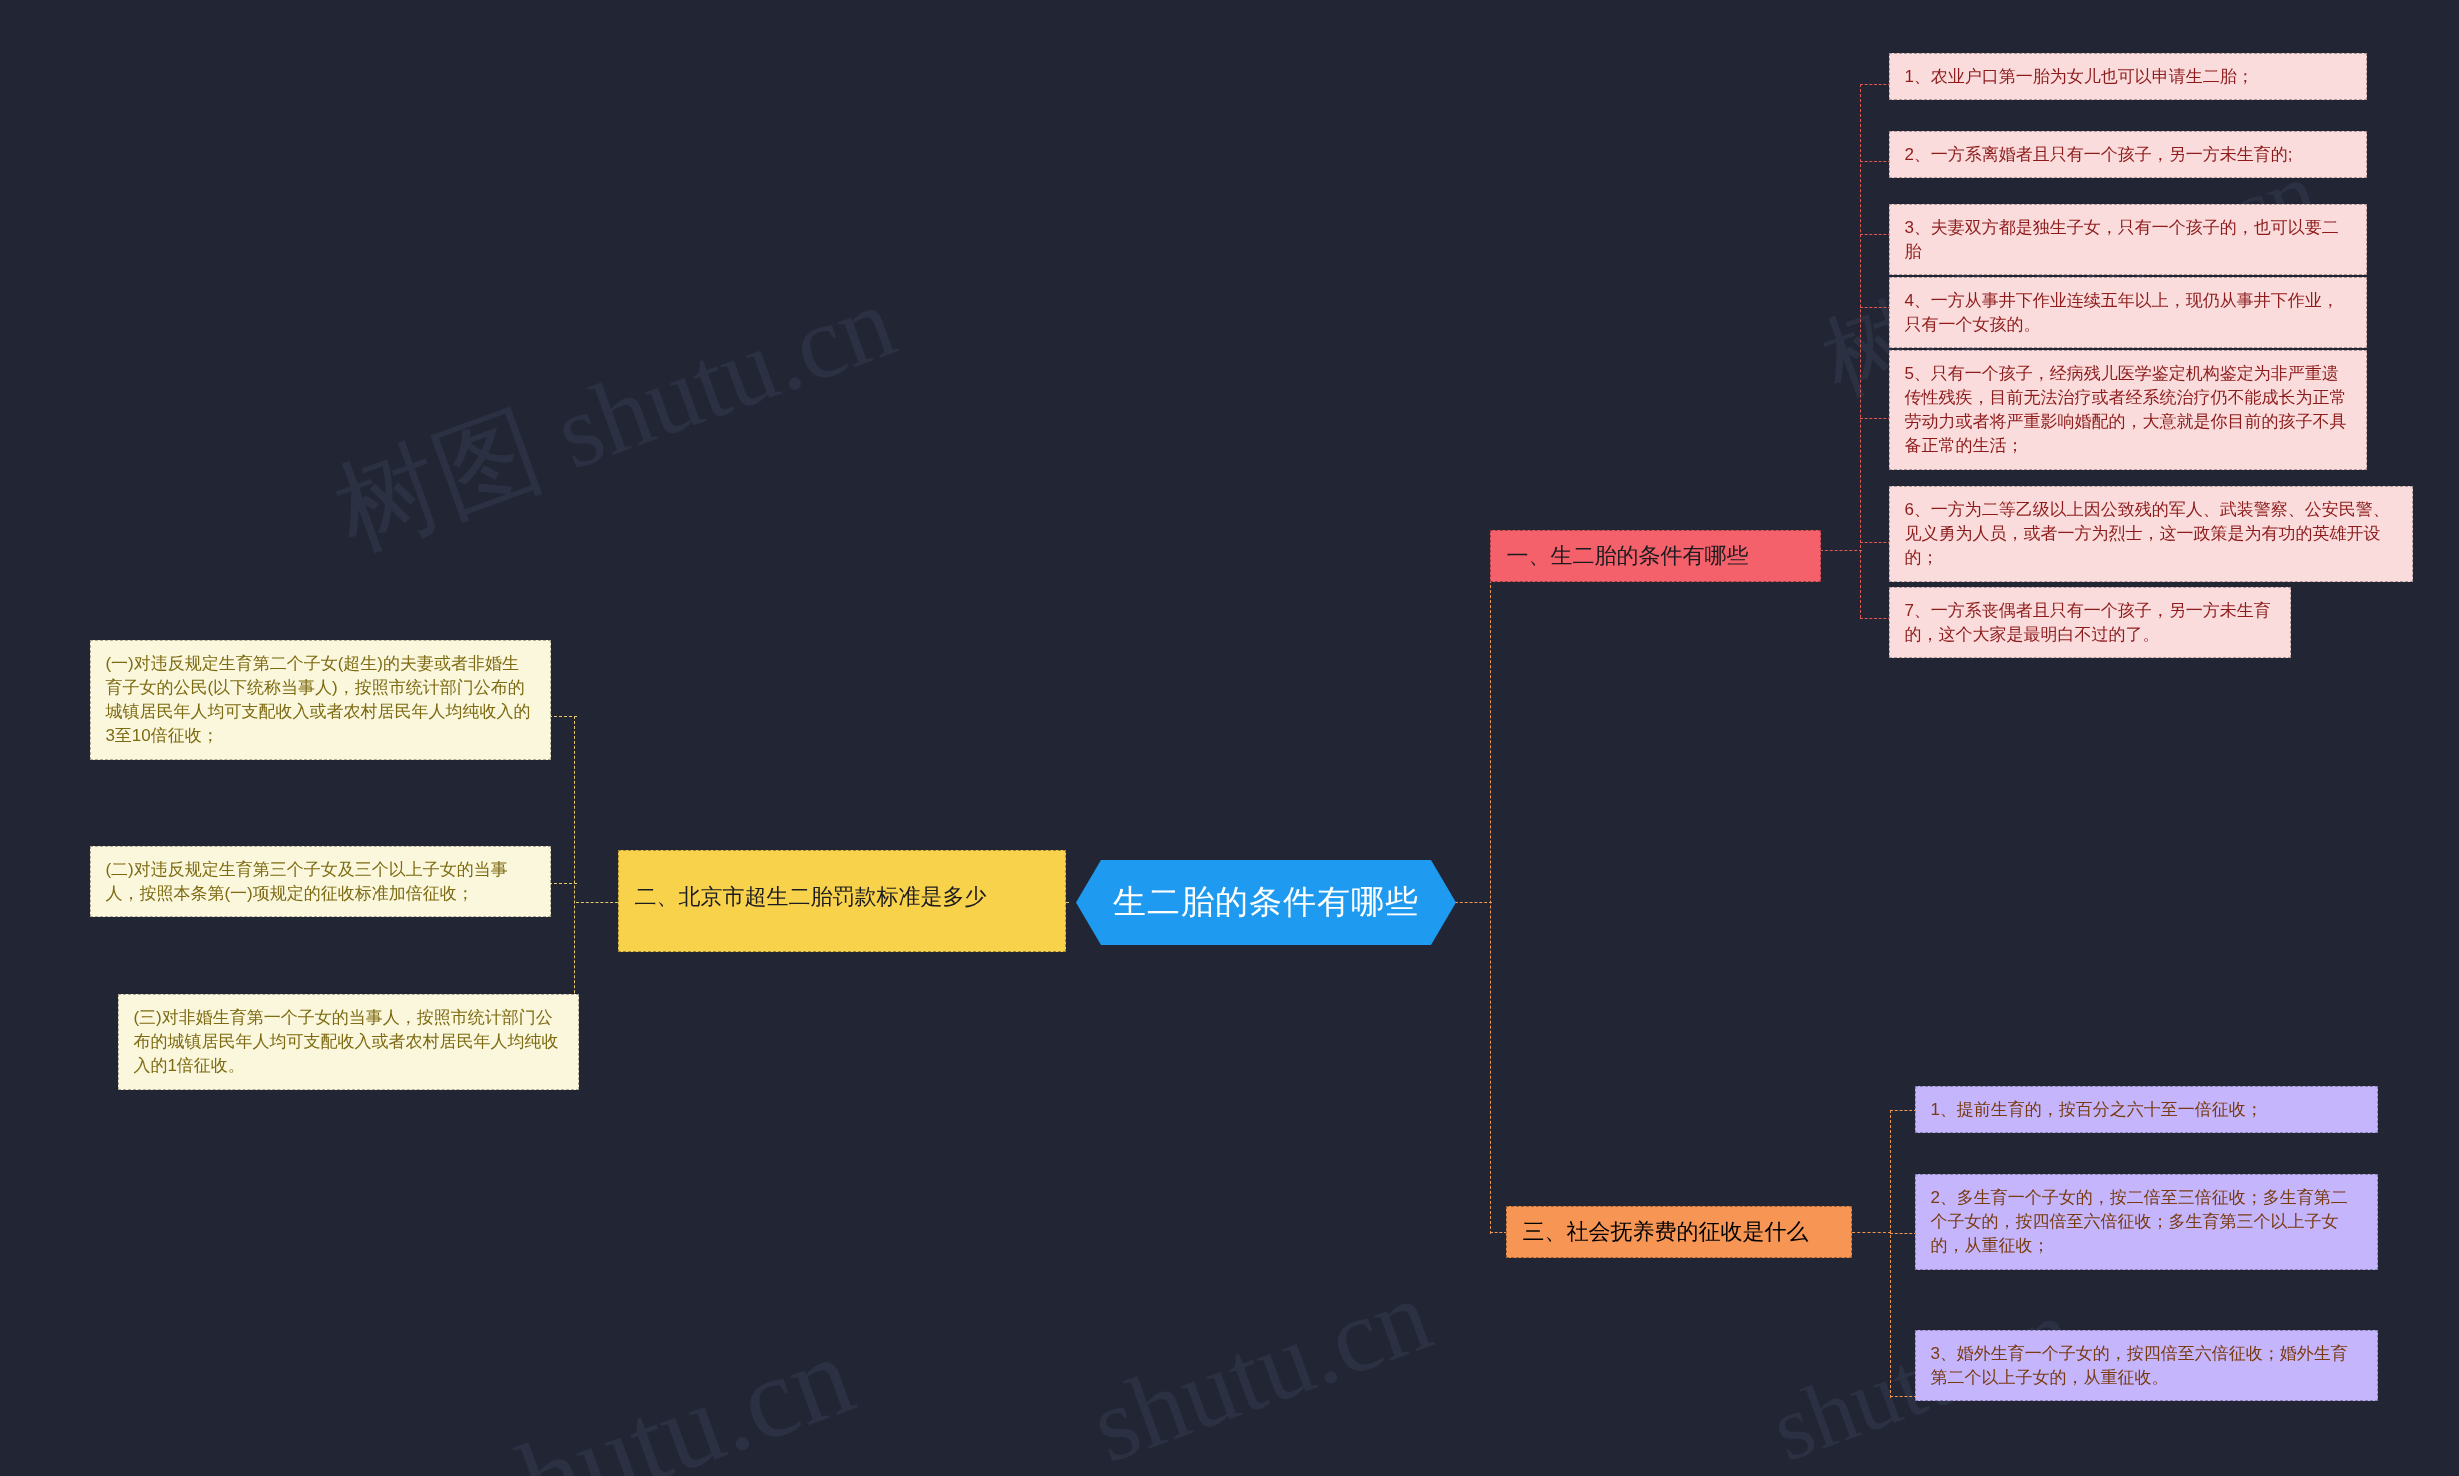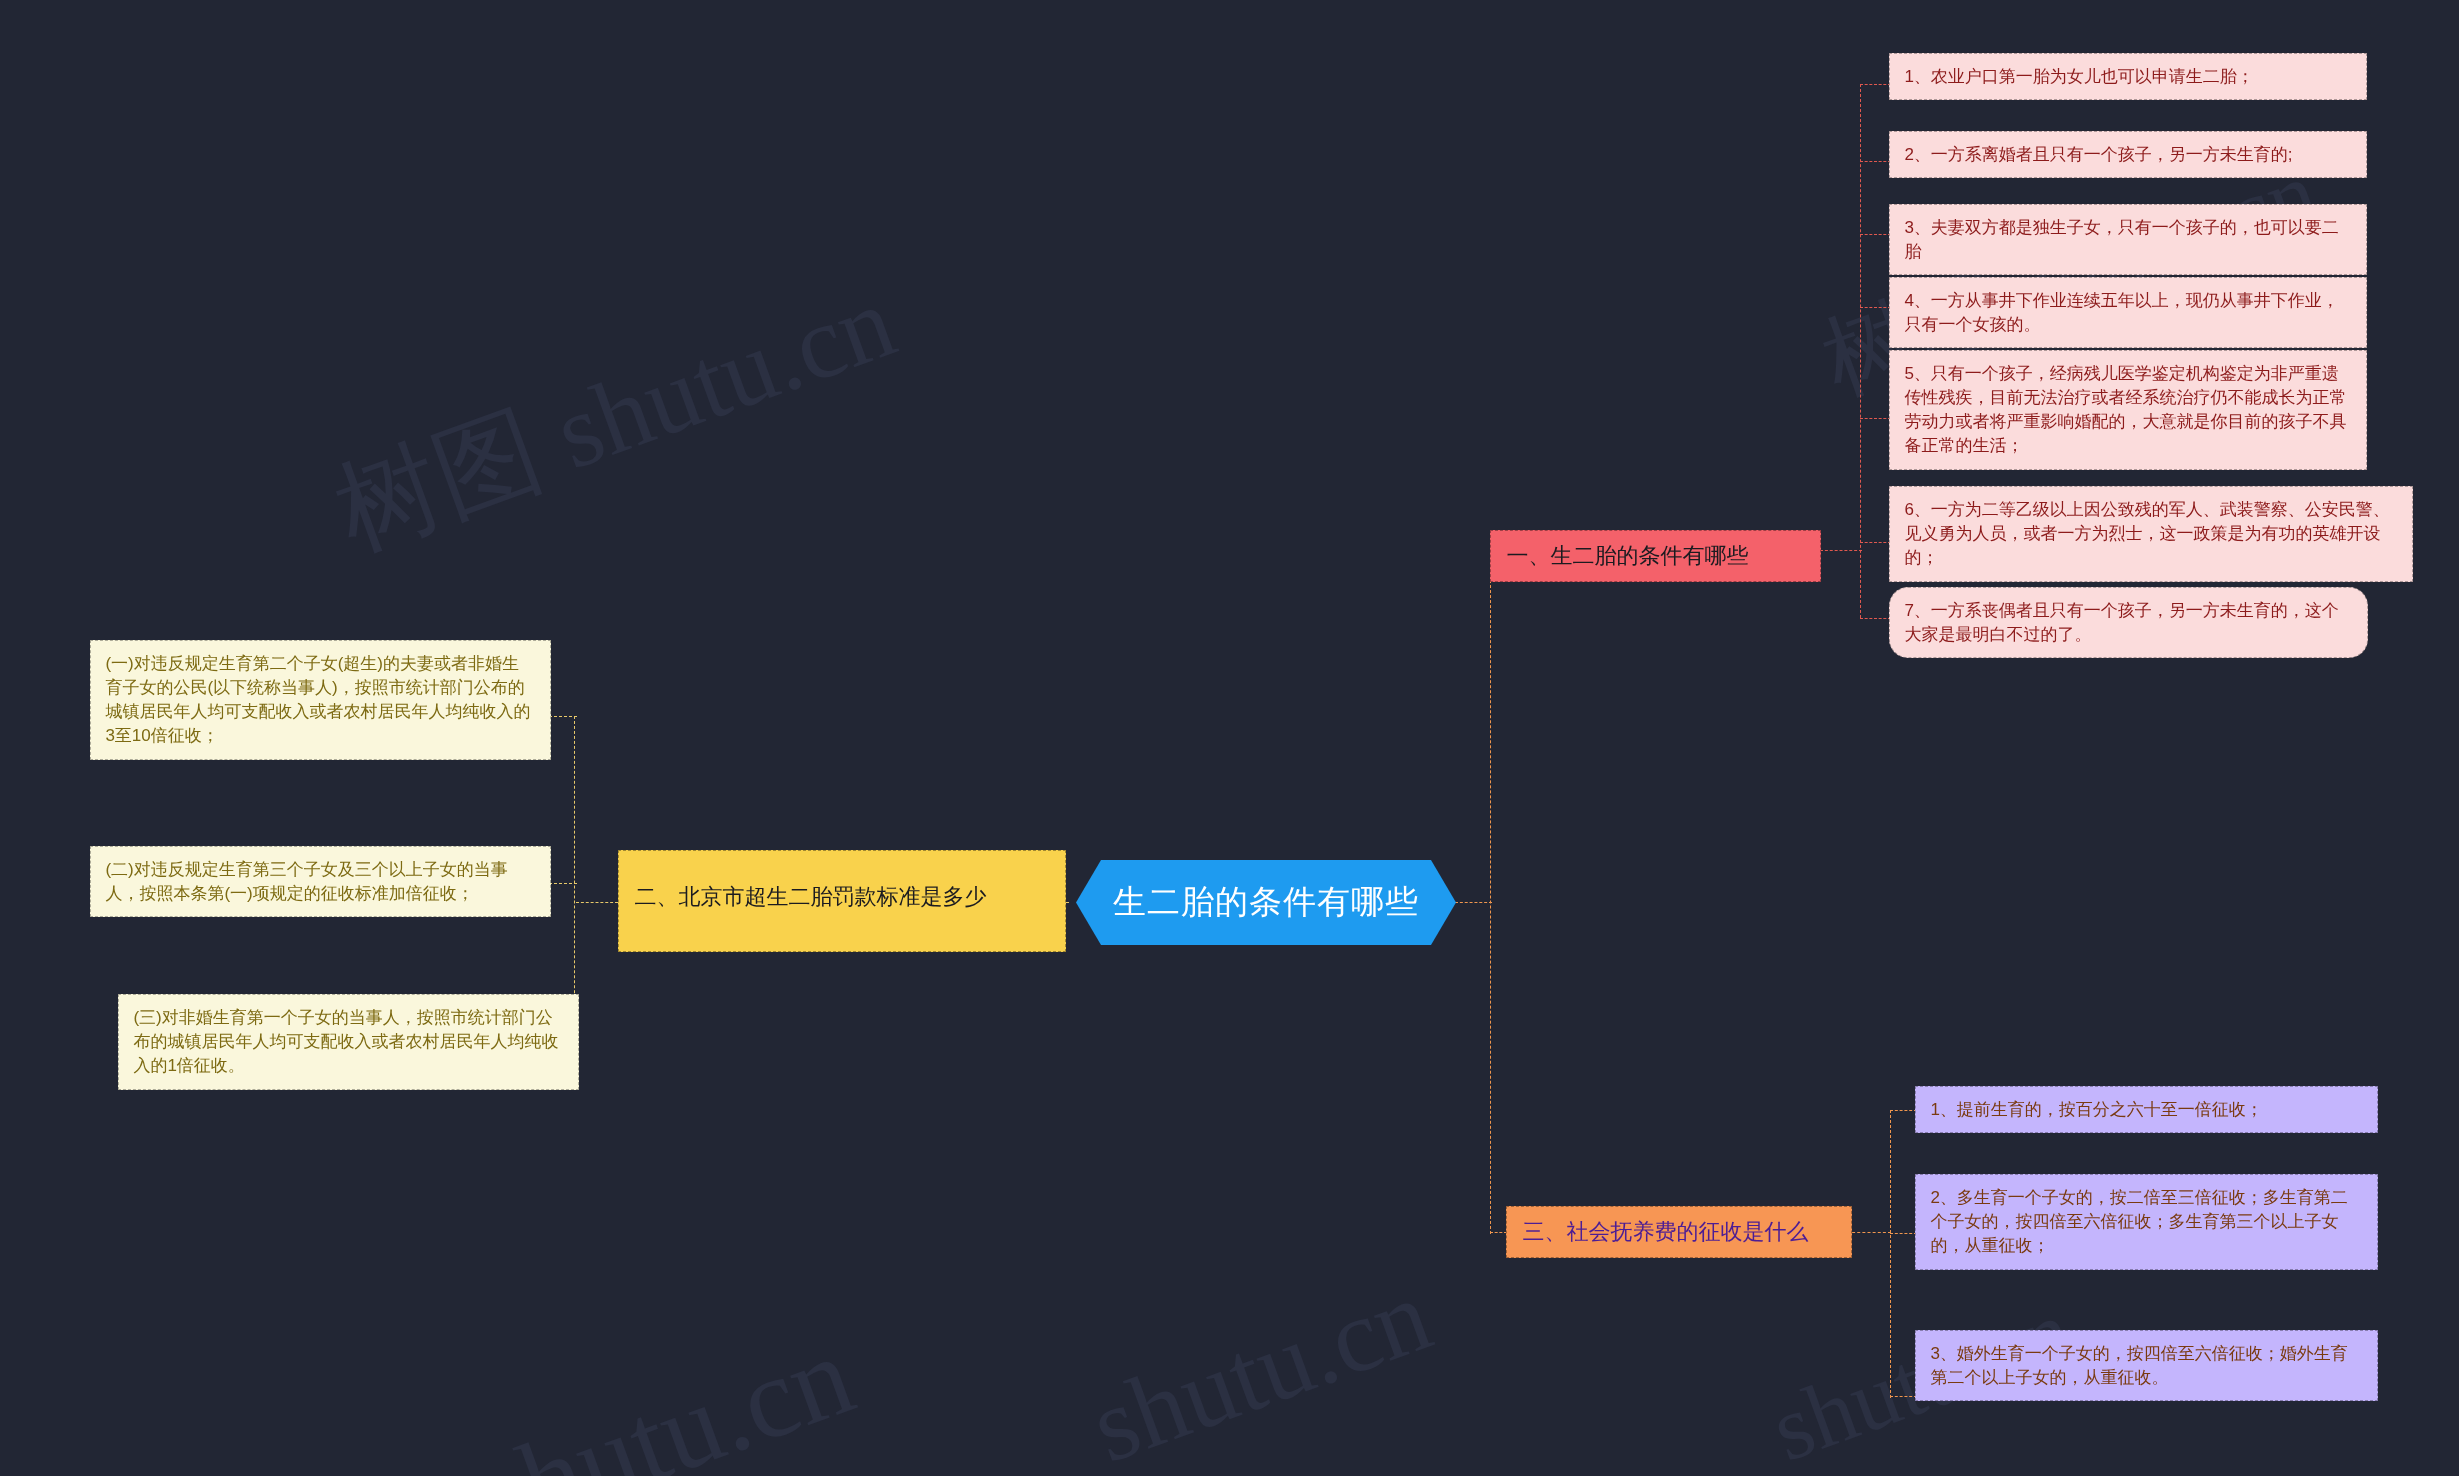--- a/index.html
+++ b/index.html
@@ -48,21 +48,21 @@
 
   
   .lvl1{
     font-size:22px;
     display:flex;align-items:center;
     padding:9.6px 15.4px;
     border:1.9px dashed rgba(0,0,0,.35);
   }
   .lvl1.red{background:#F4616A;color:#1b1b20;}
   .lvl1.yellow{background:#F9D24C;color:#1b1b20;}
-  .lvl1.orange{background:#F79654;color:#4c1d95;}
+  .lvl1.orange{background:#F79654;color:#000000;}
 
   
   .leaf{
     font-size:17px;
     padding:10.6px 14.4px;
     border:1.9px dashed rgba(0,0,0,.30);
   }
   .leaf.pink{background:#FBDCDC;color:#8D1B1B;}
   .leaf.cream{background:#c4b5fd;color:#7A3A10;}
   .leaf.ivory{background:#FAF7DC;color:#7D6A12;}
@@ -122,21 +122,21 @@
   <div class="node lvl1 yellow" style="left:618px;top:850px;width:448px;height:102px;padding-top:30px;align-items:flex-start;">二、北京市超生二胎罚款标准是多少</div>
 
   <div class="node lvl1 orange" style="left:1506px;top:1206px;width:346px;height:52px;">三、社会抚养费的征收是什么</div>
 
   <div class="node leaf pink" style="left:1889px;top:53px;width:478px;">1、农业户口第一胎为女儿也可以申请生二胎；</div>
   <div class="node leaf pink" style="left:1889px;top:131px;width:478px;">2、一方系离婚者且只有一个孩子，另一方未生育的;</div>
   <div class="node leaf pink" style="left:1889px;top:204px;width:478px;">3、夫妻双方都是独生子女，只有一个孩子的，也可以要二胎</div>
   <div class="node leaf pink" style="left:1889px;top:277px;width:478px;">4、一方从事井下作业连续五年以上，现仍从事井下作业，只有一个女孩的。</div>
   <div class="node leaf pink" style="left:1889px;top:350px;width:478px;">5、只有一个孩子，经病残儿医学鉴定机构鉴定为非严重遗传性残疾，目前无法治疗或者经系统治疗仍不能成长为正常劳动力或者将严重影响婚配的，大意就是你目前的孩子不具备正常的生活；</div>
   <div class="node leaf pink" style="left:1889px;top:486px;width:524px;">6、一方为二等乙级以上因公致残的军人、武装警察、公安民警、见义勇为人员，或者一方为烈士，这一政策是为有功的英雄开设的；</div>
-  <div class="node leaf pink" style="left:1889px;top:587px;width:479px;border-radius:19px;">7、一方系丧偶者且只有一个孩子，另一方未生育的，这个大家是最明白不过的了。</div>
+  <div class="node leaf pink" style="left:1889px;top:587px;width:402px;">7、一方系丧偶者且只有一个孩子，另一方未生育的，这个大家是最明白不过的了。</div>
 
   <div class="node leaf cream" style="left:1915px;top:1086px;width:463px;">1、提前生育的，按百分之六十至一倍征收；</div>
   <div class="node leaf cream" style="left:1915px;top:1174px;width:463px;">2、多生育一个子女的，按二倍至三倍征收；多生育第二个子女的，按四倍至六倍征收；多生育第三个以上子女的，从重征收；</div>
   <div class="node leaf cream" style="left:1915px;top:1330px;width:463px;">3、婚外生育一个子女的，按四倍至六倍征收；婚外生育第二个以上子女的，从重征收。</div>
 
   <div class="node leaf ivory" style="left:90px;top:640px;width:461px;">(一)对违反规定生育第二个子女(超生)的夫妻或者非婚生育子女的公民(以下统称当事人)，按照市统计部门公布的城镇居民年人均可支配收入或者农村居民年人均纯收入的3至10倍征收；</div>
   <div class="node leaf ivory" style="left:90px;top:846px;width:461px;">(二)对违反规定生育第三个子女及三个以上子女的当事人，按照本条第(一)项规定的征收标准加倍征收；</div>
   <div class="node leaf ivory" style="left:90px;top:994px;width:461px;margin-left:28px;">(三)对非婚生育第一个子女的当事人，按照市统计部门公布的城镇居民年人均可支配收入或者农村居民年人均纯收入的1倍征收。</div>
 
 </div>

